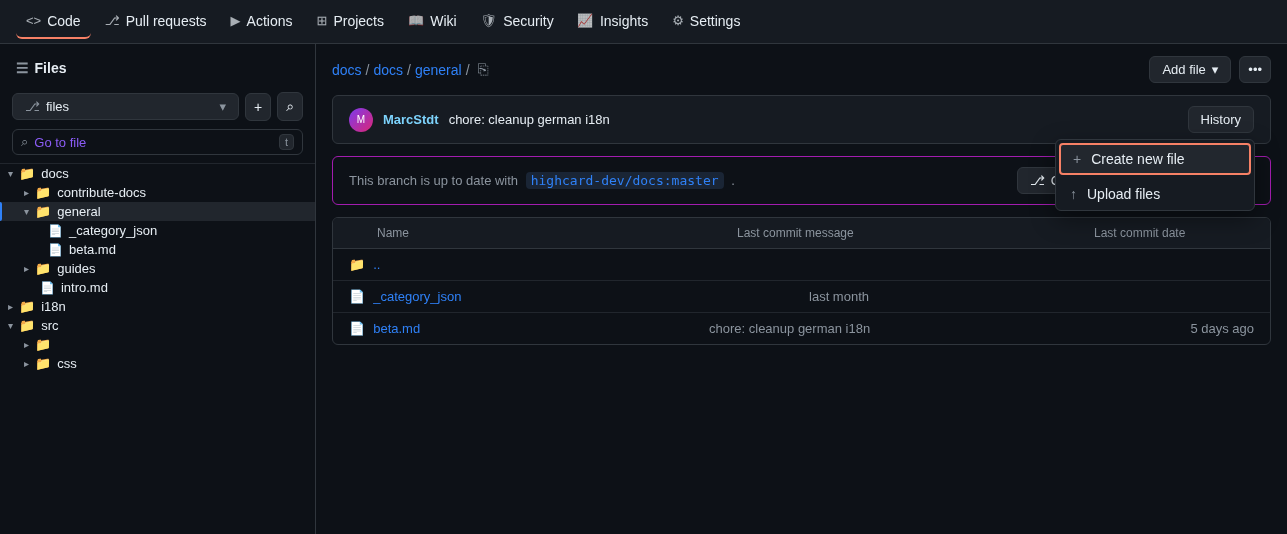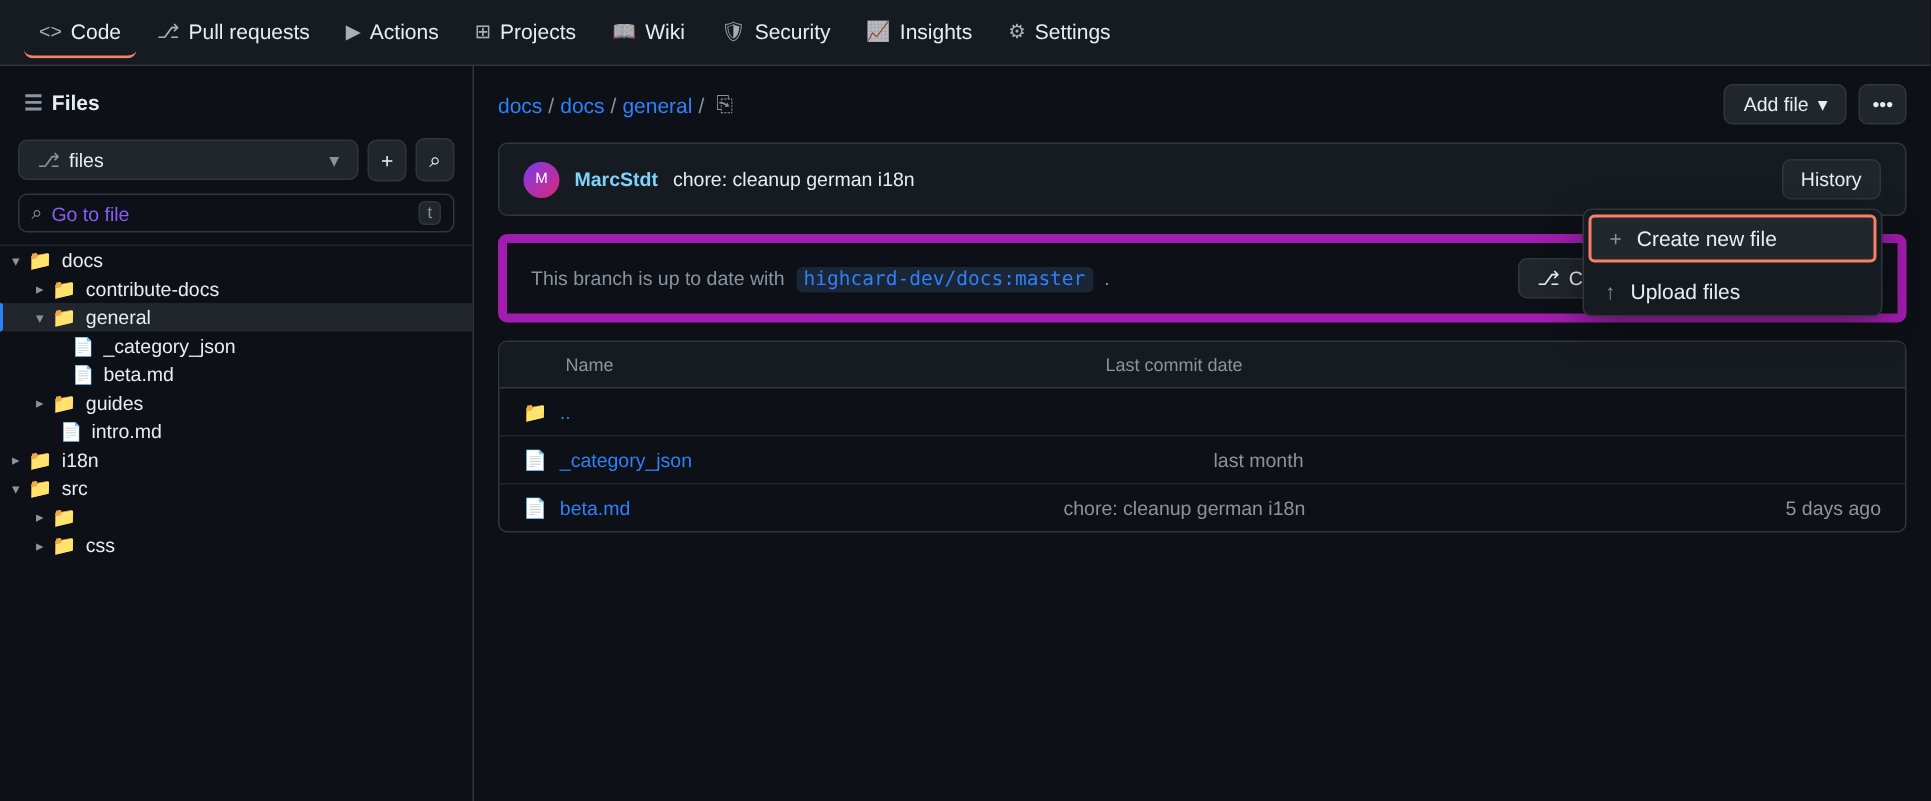--- a/index.html
+++ b/index.html
@@ -39,21 +39,21 @@
 
     
     .commit-info { display: flex; align-items: center; gap: 10px; padding: 10px 16px; background: #161b22; border: 1px solid #30363d; border-radius: 6px; margin: 0 16px 12px; font-size: 13px; color: #8b949e; }
     .avatar { width: 24px; height: 24px; border-radius: 50%; background: #8b949e; overflow: hidden; flex-shrink: 0; }
     .commit-author { color: #7dd3fc; font-weight: 600; }
     .commit-msg { color: #e6edf3; }
     .commit-time { margin-left: auto; color: #8b949e; }
     .history-btn { margin-left: 8px; }
 
     
-    .branch-status { display: flex; align-items: center; justify-content: space-between; padding: 10px 16px; background: #0d1117; border: 6px solid #a21caf; border-radius: 6px; margin: 0 16px 12px; font-size: 13px; }
+    .branch-status { display: flex; align-items: center; justify-content: space-between; padding: 10px 16px; background: #0d1117; border: 1px solid #a21caf; border-radius: 6px; margin: 0 16px 12px; font-size: 13px; }
     .branch-status-actions { display: flex; gap: 8px; }
     .btn-contribute { display: flex; align-items: center; gap: 6px; background: #21262d; border: 1px solid #30363d; border-radius: 6px; padding: 5px 12px; cursor: pointer; font-size: 13px; color: #e6edf3; }
     .btn-sync { display: flex; align-items: center; gap: 6px; background: #21262d; border: 1px solid #30363d; border-radius: 6px; padding: 5px 12px; cursor: pointer; font-size: 13px; color: #e6edf3; }
 
     
     .file-table { margin: 0 16px; border: 1px solid #30363d; border-radius: 6px; overflow: hidden; }
     .file-table-header { display: flex; align-items: center; padding: 8px 16px; background: #161b22; border-bottom: 1px solid #30363d; font-size: 12px; color: #8b949e; }
     .col-name { flex: 0 0 360px; margin-left: 28px; }
     .col-msg { flex: 1; }
     .col-date { flex: 0 0 160px; text-align: left; }
@@ -253,20 +253,21 @@
           <span>↻</span>
           <span>Sync fork</span>
           <span>▾</span>
         </div>
       </div>
     </div>
 
     <div class="file-table">
       <div class="file-table-header">
         <div class="col-name">Name</div>
+        <div class="col-msg">Last commit message</div>
         <div class="col-date">Last commit date</div>
       </div>
 
       <div class="file-row">
         <div class="file-name">
           <span style="color:#8b949e;">📁</span>
           <span>..</span>
         </div>
         <div class="file-msg"></div>
         <div class="file-date"></div>

